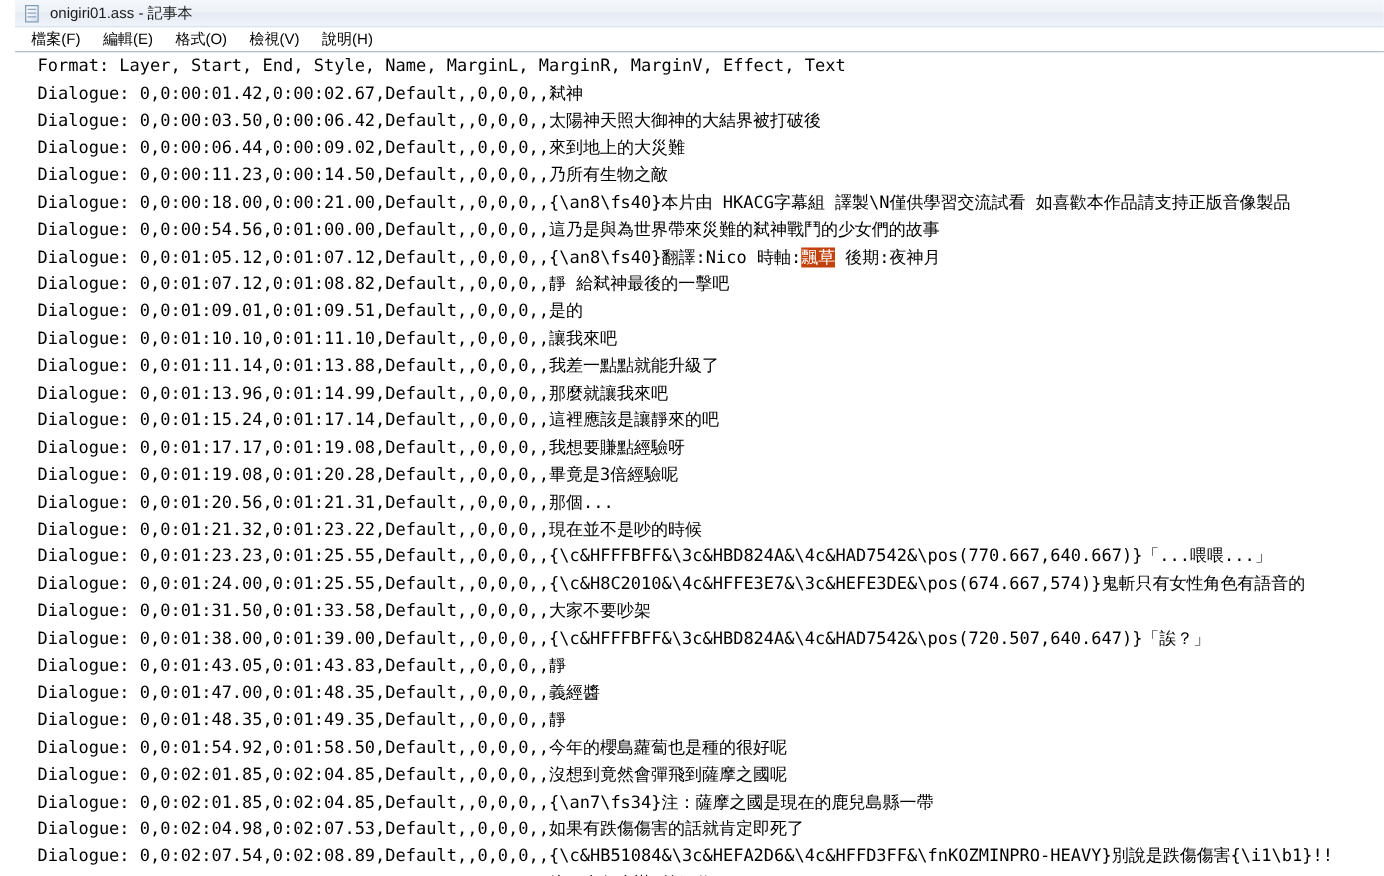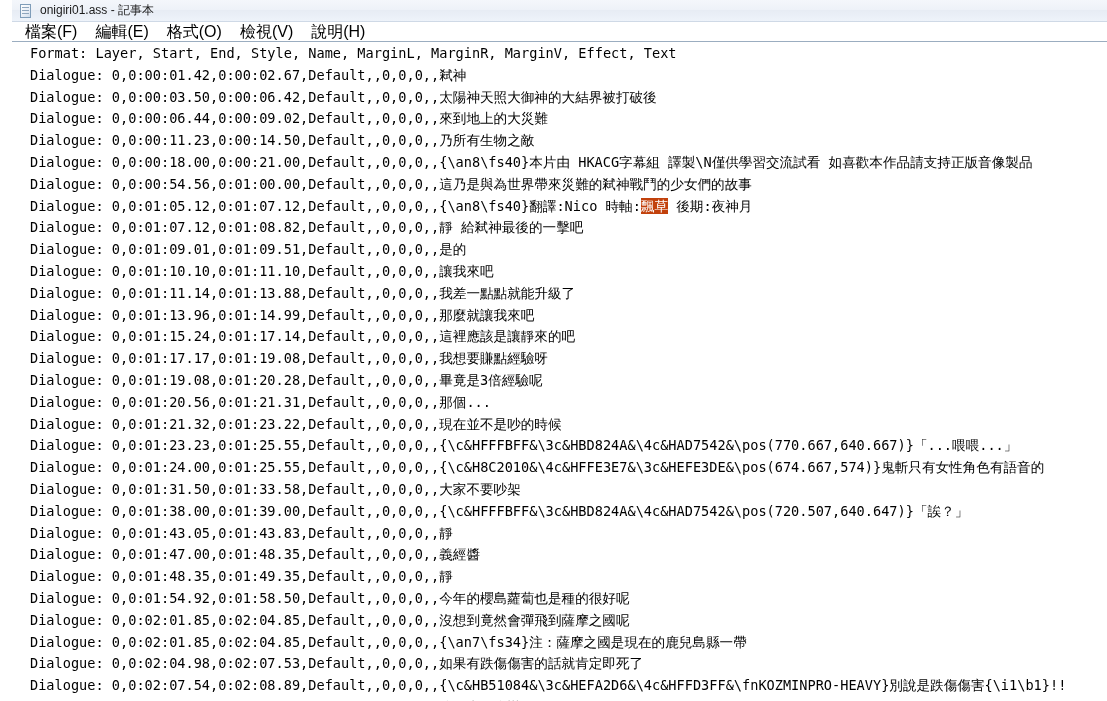--- a/index.html
+++ b/index.html
@@ -73,21 +73,21 @@
     height: 20px;
     background: #ffffff;
     border-bottom: 1px solid #9badc0;
     display: flex;
     align-items: center;
     padding-left: 4px;
     box-sizing: border-box;
     flex: 0 0 auto;
   }
   .menu-item {
-    font-size: 16px;
+    font-size: 12px;
     color: #000000;
     padding: 1px 9px 2px 9px;
     white-space: nowrap;
     line-height: 15px;
     cursor: default;
     font-family: "Liberation Sans", sans-serif;
   }
 
   
   .textarea-wrap {

